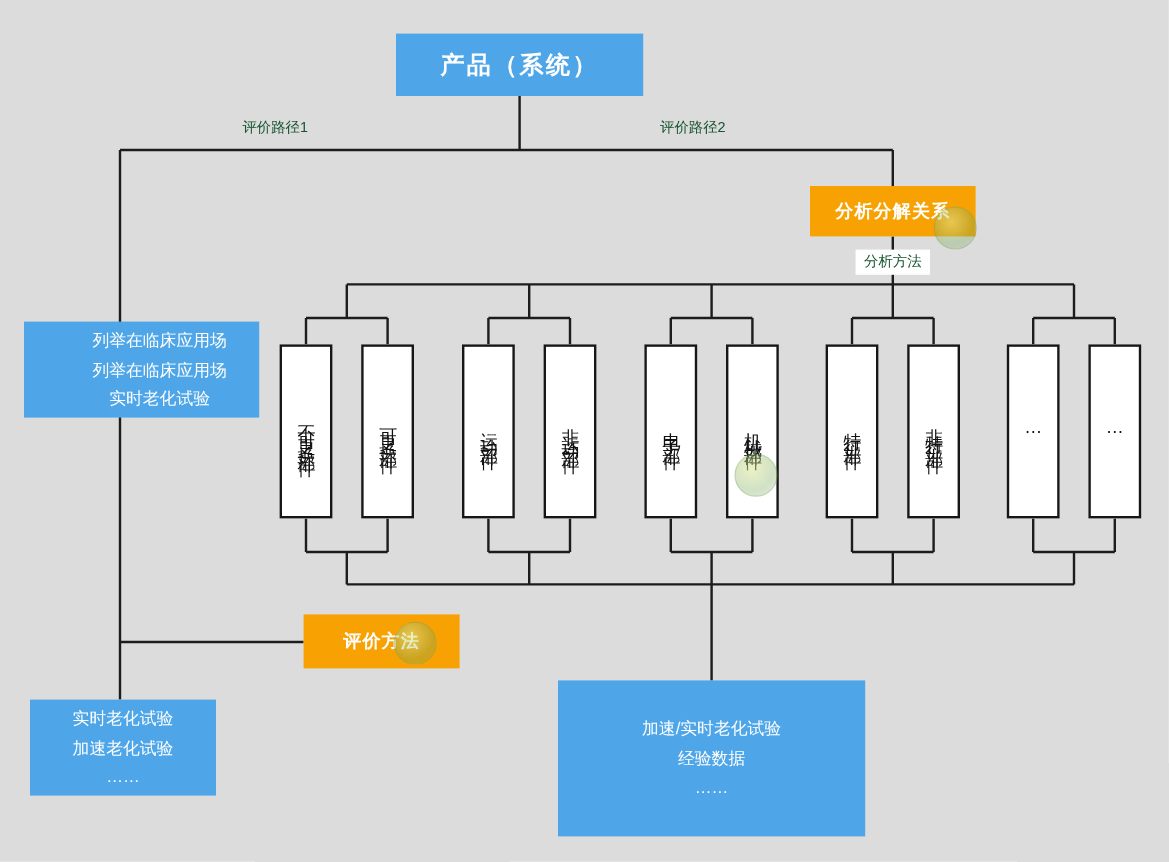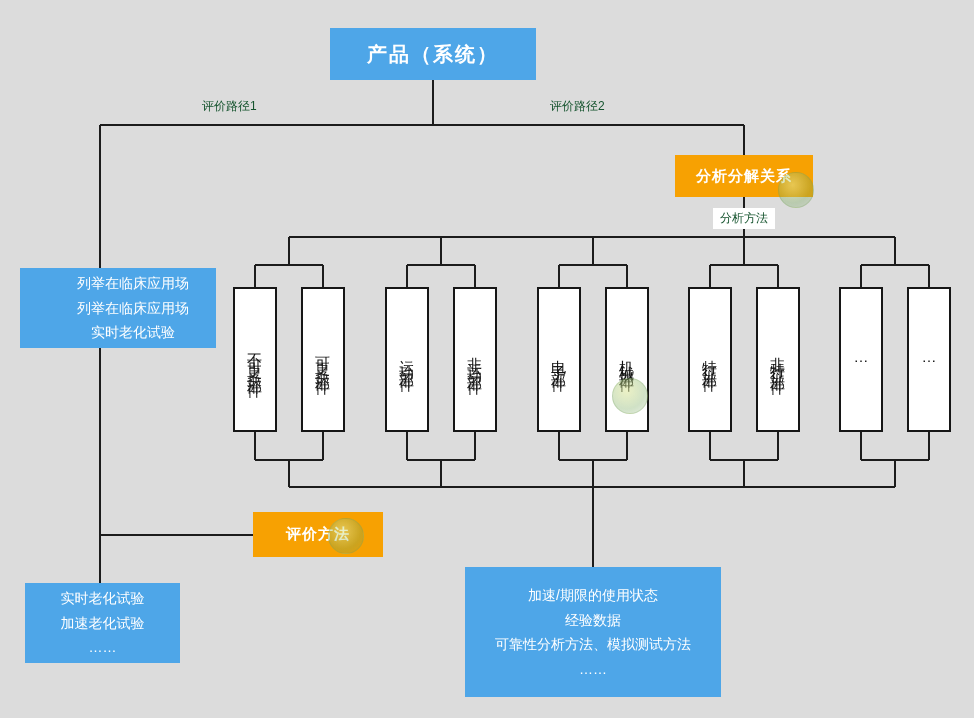--- a/index.html
+++ b/index.html
@@ -135,23 +135,22 @@
     <span>评价方法</span>
   </div>
 
   <div class="box-blue note-box" style="left:25px; top:583px; width:155px; height:80px;">
     <div>实时老化试验</div>
     <div>加速老化试验</div>
     <div>……</div>
   </div>
 
   <div class="box-blue note-box" style="left:465px; top:567px; width:256px; height:130px;">
-    <div>加速/期限的使用状态</div>
+    <div>加速/实时老化试验</div>
     <div>经验数据</div>
-    <div>可靠性分析方法、模拟测试方法</div>
     <div>……</div>
   </div>
 
   <div class="watermark" style="left:778px; top:172px;"></div>
   <div class="watermark" style="left:612px; top:378px;"></div>
   <div class="watermark" style="left:328px; top:518px;"></div>
 
 </div>
 
 </body></html>

